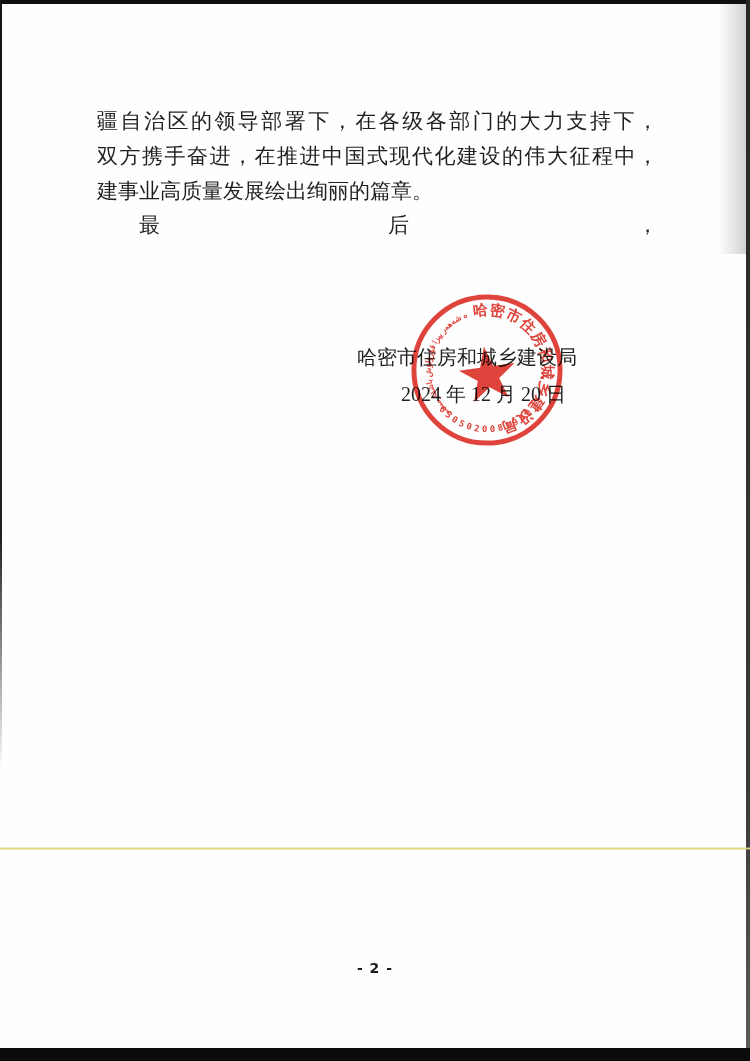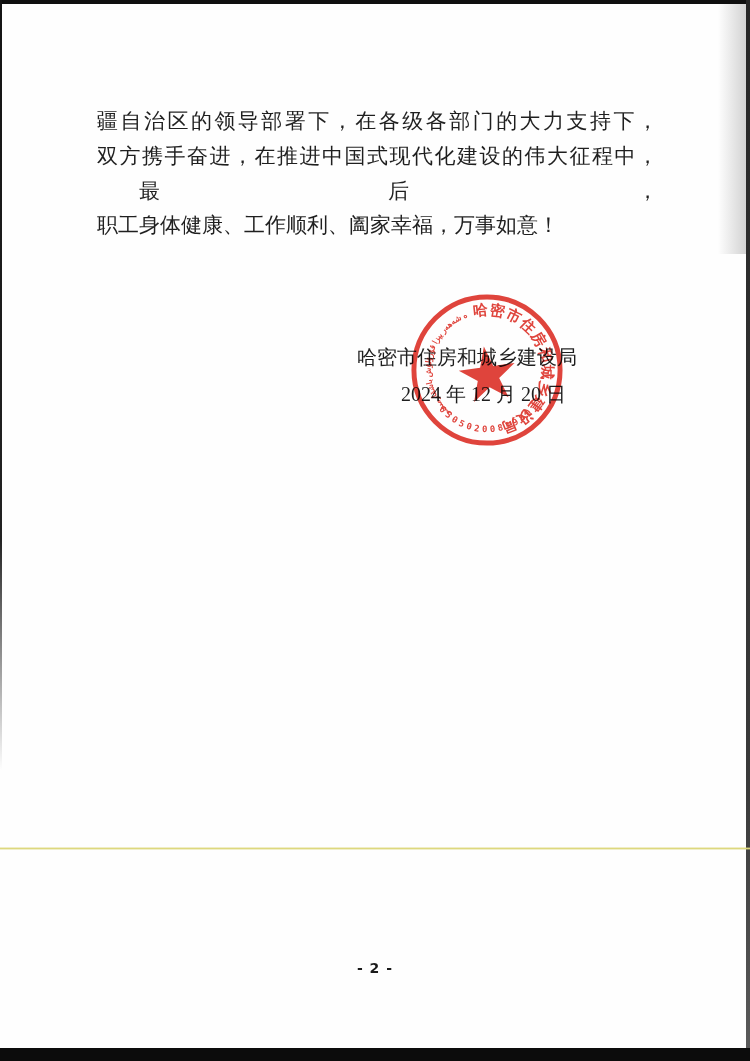--- a/index.html
+++ b/index.html
@@ -60,22 +60,22 @@
   <div class="edge-top"></div>
   <div class="edge-left"></div>
   <div class="shade-right"></div>
   <div class="edge-right"></div>
   <div class="fold-line"></div>
   <div class="edge-bottom"></div>
 
   <div class="letter-body">
       <div class="line just">疆自治区的领导部署下，在各级各部门的大力支持下，让我们</div>
       <div class="line just">双方携手奋进，在推进中国式现代化建设的伟大征程中，为住</div>
+      <div class="line">建事业高质量发展绘出绚丽的篇章。</div>
       <div class="line just ind">最后，衷心祝愿河南省建筑设计研究院有限公司全体干部</div>
-      <div class="line">职工身体健康、工作顺利、阖家幸福，万事如意！</div>
     </div>
 
   <div class="sig-org">哈密市住房和城乡建设局</div>
   <div class="sig-date">2024 年 12 月 20 日</div>
 
   <svg class="seal" viewBox="0 0 160 160" xmlns="http://www.w3.org/2000/svg">
     <g>
       <circle cx="80" cy="80" r="74" fill="none" stroke="#dd2f26" stroke-width="5"></circle>
       <polygon fill="#dd2f26" transform="rotate(-8 81 86)" points="81,56 87.76,76.70 109.53,76.73 91.94,89.55 98.63,110.27 81,97.5 63.37,110.27 70.06,89.55 52.47,76.73 74.24,76.70"></polygon>
       <defs>

